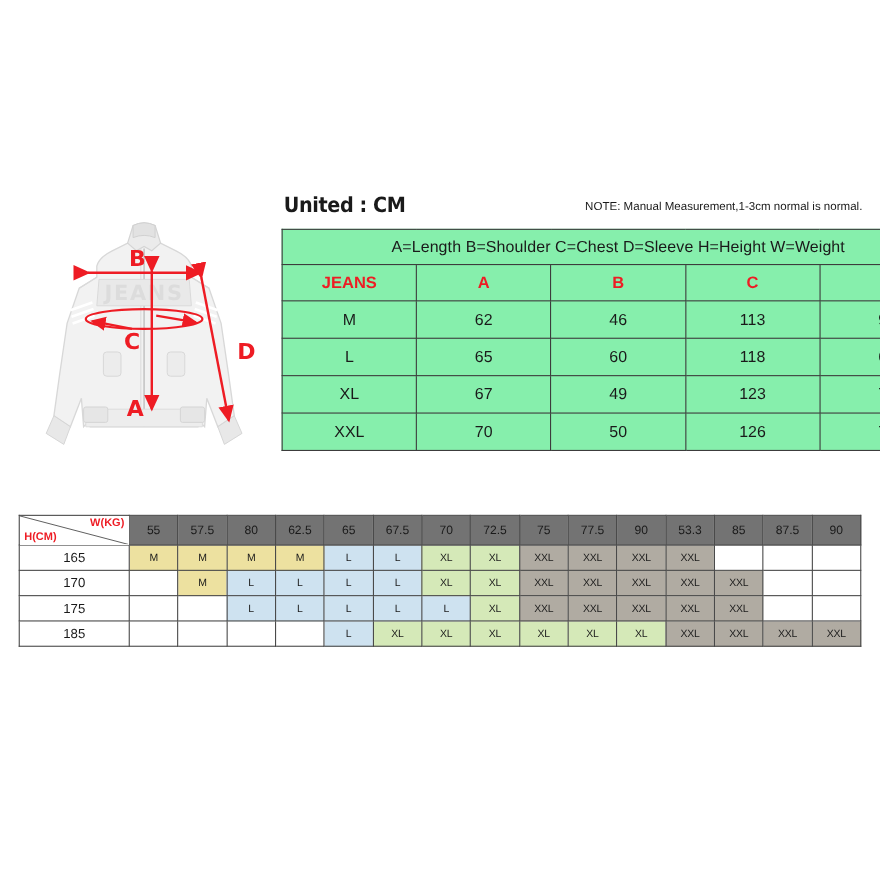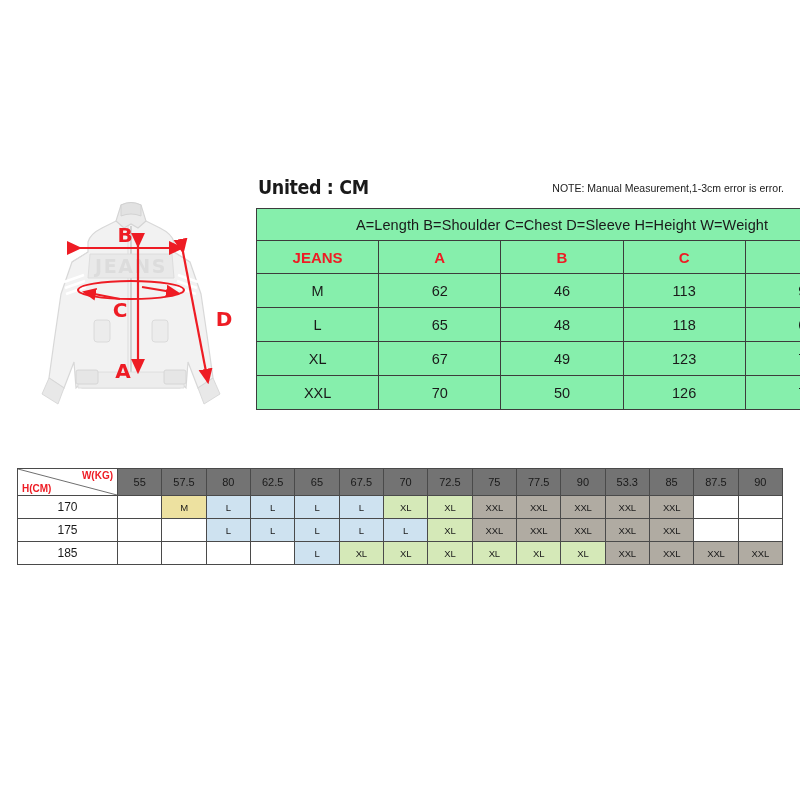--- a/index.html
+++ b/index.html
@@ -228,21 +228,21 @@
     <g stroke="#ee1c24" stroke-width="2.2" fill="none">
       <line x1="163" y1="60" x2="188" y2="190" marker-start="url(#ah2)" marker-end="url(#ah)"></line>
     </g>
     <text x="204" y="134" font-family="DejaVu Sans, sans-serif" font-size="20" font-weight="bold" fill="#ee1c24" text-anchor="middle">D</text>
   </svg>
 </div>
 
 <div id="spec-block">
   <div id="spec-top-row">
     <div id="united-label">United : CM</div>
-    <div id="note-label">NOTE: Manual Measurement,1-3cm error is error.</div>
+    <div id="note-label">NOTE: Manual Measurement,1-3cm normal is normal.</div>
   </div>
   <table class="spec">
     <tbody>
       <tr class="legend-row">
         <td colspan="5">A=Length   B=Shoulder   C=Chest   D=Sleeve  H=Height   W=Weight</td>
       </tr>
       <tr class="head-row">
         <td>JEANS</td>
         <td>A</td>
         <td>B</td>
@@ -252,21 +252,21 @@
       <tr class="data-row">
         <td>M</td>
         <td>62</td>
         <td>46</td>
         <td>113</td>
         <td>96</td>
       </tr>
       <tr class="data-row">
         <td>L</td>
         <td>65</td>
-        <td>48</td>
+        <td>60</td>
         <td>118</td>
         <td>69</td>
       </tr>
       <tr class="data-row">
         <td>XL</td>
         <td>67</td>
         <td>49</td>
         <td>123</td>
         <td>70</td>
       </tr>
@@ -305,20 +305,38 @@
           <td class="hdr">72.5</td>
           <td class="hdr">75</td>
           <td class="hdr">77.5</td>
           <td class="hdr">90</td>
           <td class="hdr">53.3</td>
           <td class="hdr">85</td>
           <td class="hdr">87.5</td>
           <td class="hdr">90</td>
         </tr>
         <tr>
+          <td class="rowhdr">165</td>
+          <td class="cell sz-M">M</td>
+          <td class="cell sz-M">M</td>
+          <td class="cell sz-M">M</td>
+          <td class="cell sz-M">M</td>
+          <td class="cell sz-L">L</td>
+          <td class="cell sz-L">L</td>
+          <td class="cell sz-XL">XL</td>
+          <td class="cell sz-XL">XL</td>
+          <td class="cell sz-XXL">XXL</td>
+          <td class="cell sz-XXL">XXL</td>
+          <td class="cell sz-XXL">XXL</td>
+          <td class="cell sz-XXL">XXL</td>
+          <td class="cell blank"></td>
+          <td class="cell blank"></td>
+          <td class="cell blank"></td>
+        </tr>
+        <tr>
           <td class="rowhdr">170</td>
           <td class="cell blank"></td>
           <td class="cell sz-M">M</td>
           <td class="cell sz-L">L</td>
           <td class="cell sz-L">L</td>
           <td class="cell sz-L">L</td>
           <td class="cell sz-L">L</td>
           <td class="cell sz-XL">XL</td>
           <td class="cell sz-XL">XL</td>
           <td class="cell sz-XXL">XXL</td>

